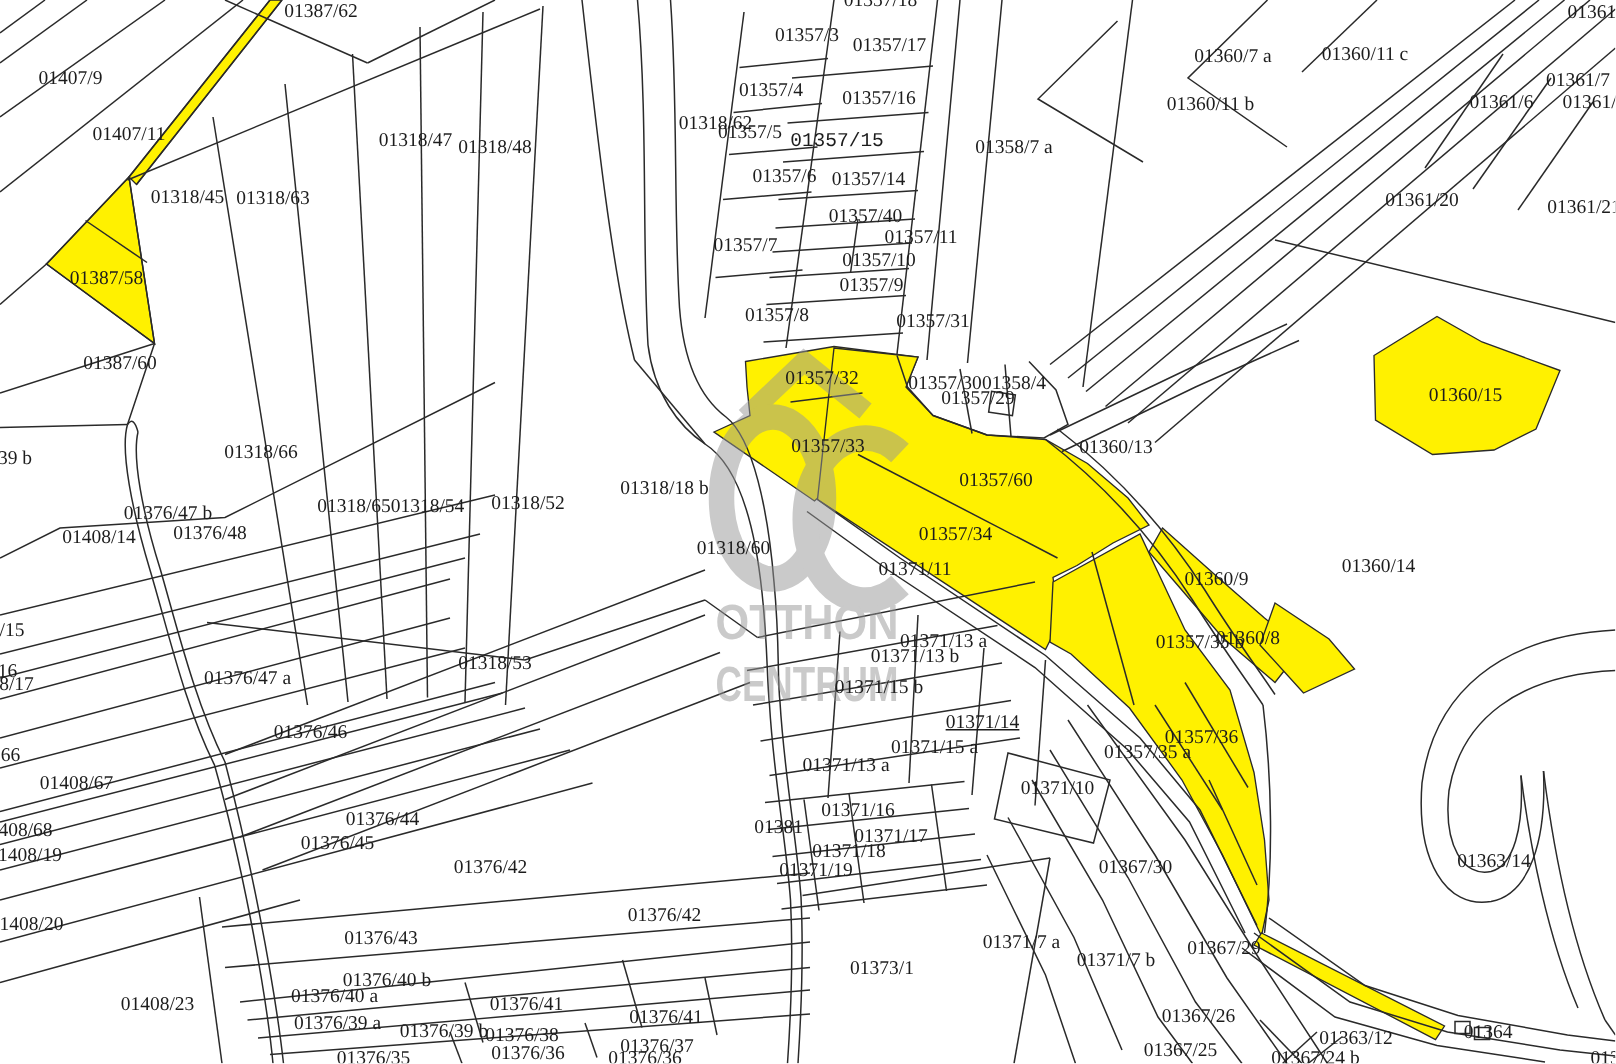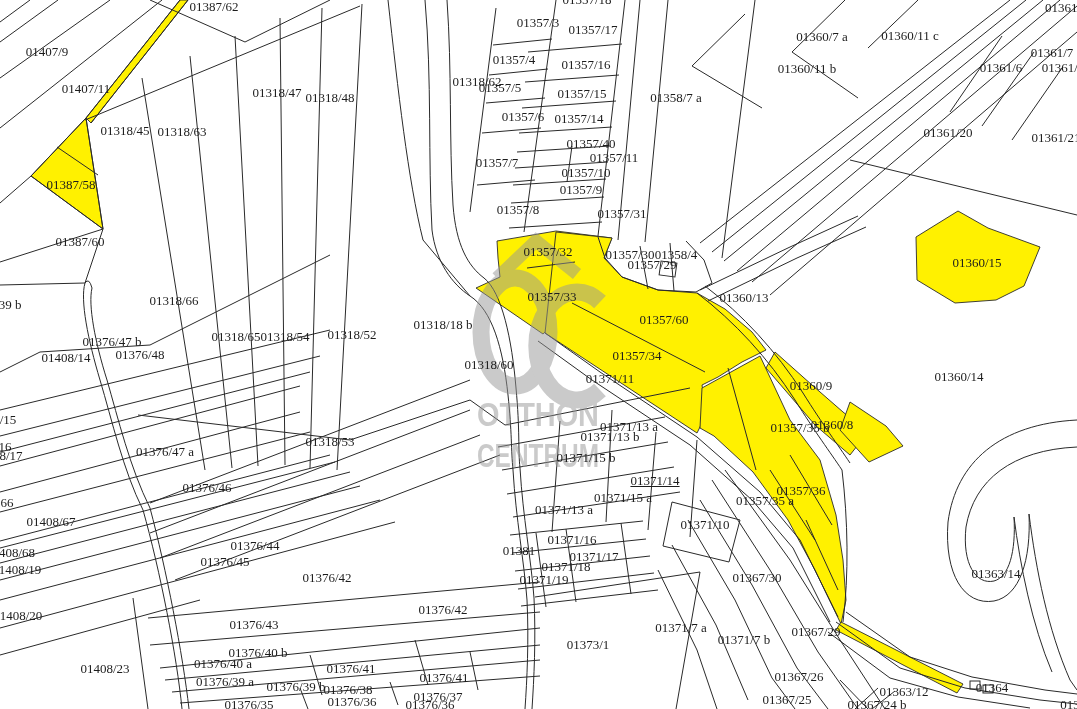--- a/index.html
+++ b/index.html
@@ -255,45 +255,45 @@
       <div class="lbl" style="left: 438px; top: 697px;">01376/37</div>
       <div class="lbl" style="left: 352px; top: 702px;">01376/36</div>
       <div class="lbl" style="left: 430px; top: 705px;">01376/36</div>
       <div class="lbl" style="left: 249px; top: 705px;">01376/35</div>
       <div class="lbl" style="left: 538px; top: 23px;">01357/3</div>
       <div class="lbl" style="left: 593px; top: 30px;">01357/17</div>
       <div class="lbl" style="left: 514px; top: 60px;">01357/4</div>
       <div class="lbl" style="left: 586px; top: 65px;">01357/16</div>
       <div class="lbl" style="left: 477px; top: 82px;">01318/62</div>
       <div class="lbl" style="left: 500px; top: 88px;">01357/5</div>
-      <div class="lbl" style="left: 582px; top: 94px;">01357/15</div>
+      <div class="lbl" style="left: 558px; top: 94px; font-family: Liberation Mono, monospace;">01357/15</div>
       <div class="lbl" style="left: 523px; top: 117px;">01357/6</div>
       <div class="lbl" style="left: 579px; top: 119px;">01357/14</div>
-      <div class="lbl" style="left: 577px; top: 144px; margin-left: 14px;">01357/40</div>
+      <div class="lbl" style="left: 577px; top: 144px;">01357/40</div>
       <div class="lbl" style="left: 614px; top: 158px;">01357/11</div>
       <div class="lbl" style="left: 497px; top: 163px;">01357/7</div>
       <div class="lbl" style="left: 586px; top: 173px;">01357/10</div>
       <div class="lbl" style="left: 581px; top: 190px;">01357/9</div>
       <div class="lbl" style="left: 518px; top: 210px;">01357/8</div>
       <div class="lbl" style="left: 622px; top: 214px;">01357/31</div>
       <div class="lbl" style="left: 676px; top: 98px;">01358/7 a</div>
       <div class="lbl" style="left: 587px; top: 0px;">01357/18</div>
       <div class="lbl" style="left: 548px; top: 252px;">01357/32</div>
       <div class="lbl" style="left: 630px; top: 255px;">01357/30</div>
       <div class="lbl" style="left: 676px; top: 255px;">01358/4</div>
       <div class="lbl" style="left: 652px; top: 265px;">01357/29</div>
       <div class="lbl" style="left: 552px; top: 297px;">01357/33</div>
       <div class="lbl" style="left: 664px; top: 320px;">01357/60</div>
       <div class="lbl" style="left: 744px; top: 298px;">01360/13</div>
       <div class="lbl" style="left: 637px; top: 356px;">01357/34</div>
       <div class="lbl" style="left: 610px; top: 379px;">01371/11</div>
       <div class="lbl" style="left: 811px; top: 386px;">01360/9</div>
       <div class="lbl" style="left: 832px; top: 425px;">01360/8</div>
       <div class="lbl" style="left: 800px; top: 428px;">01357/35 b</div>
-      <div class="lbl" style="left: 919px; top: 377px; margin-left: 40px;">01360/14</div>
+      <div class="lbl" style="left: 919px; top: 377px;">01360/14</div>
       <div class="lbl" style="left: 977px; top: 263px;">01360/15</div>
       <div class="lbl" style="left: 801px; top: 491px;">01357/36</div>
       <div class="lbl" style="left: 765px; top: 501px;">01357/35 a</div>
       <div class="lbl" style="left: 822px; top: 37px;">01360/7 a</div>
       <div class="lbl" style="left: 910px; top: 36px;">01360/11 c</div>
       <div class="lbl" style="left: 807px; top: 69px;">01360/11 b</div>
       <div class="lbl" style="left: 1001px; top: 68px;">01361/6</div>
       <div class="lbl" style="left: 1052px; top: 53px;">01361/7</div>
       <div class="lbl" style="left: 1063px; top: 68px;">01361/2</div>
       <div class="lbl" style="left: 1063px; top: 8px;">01361/</div>

